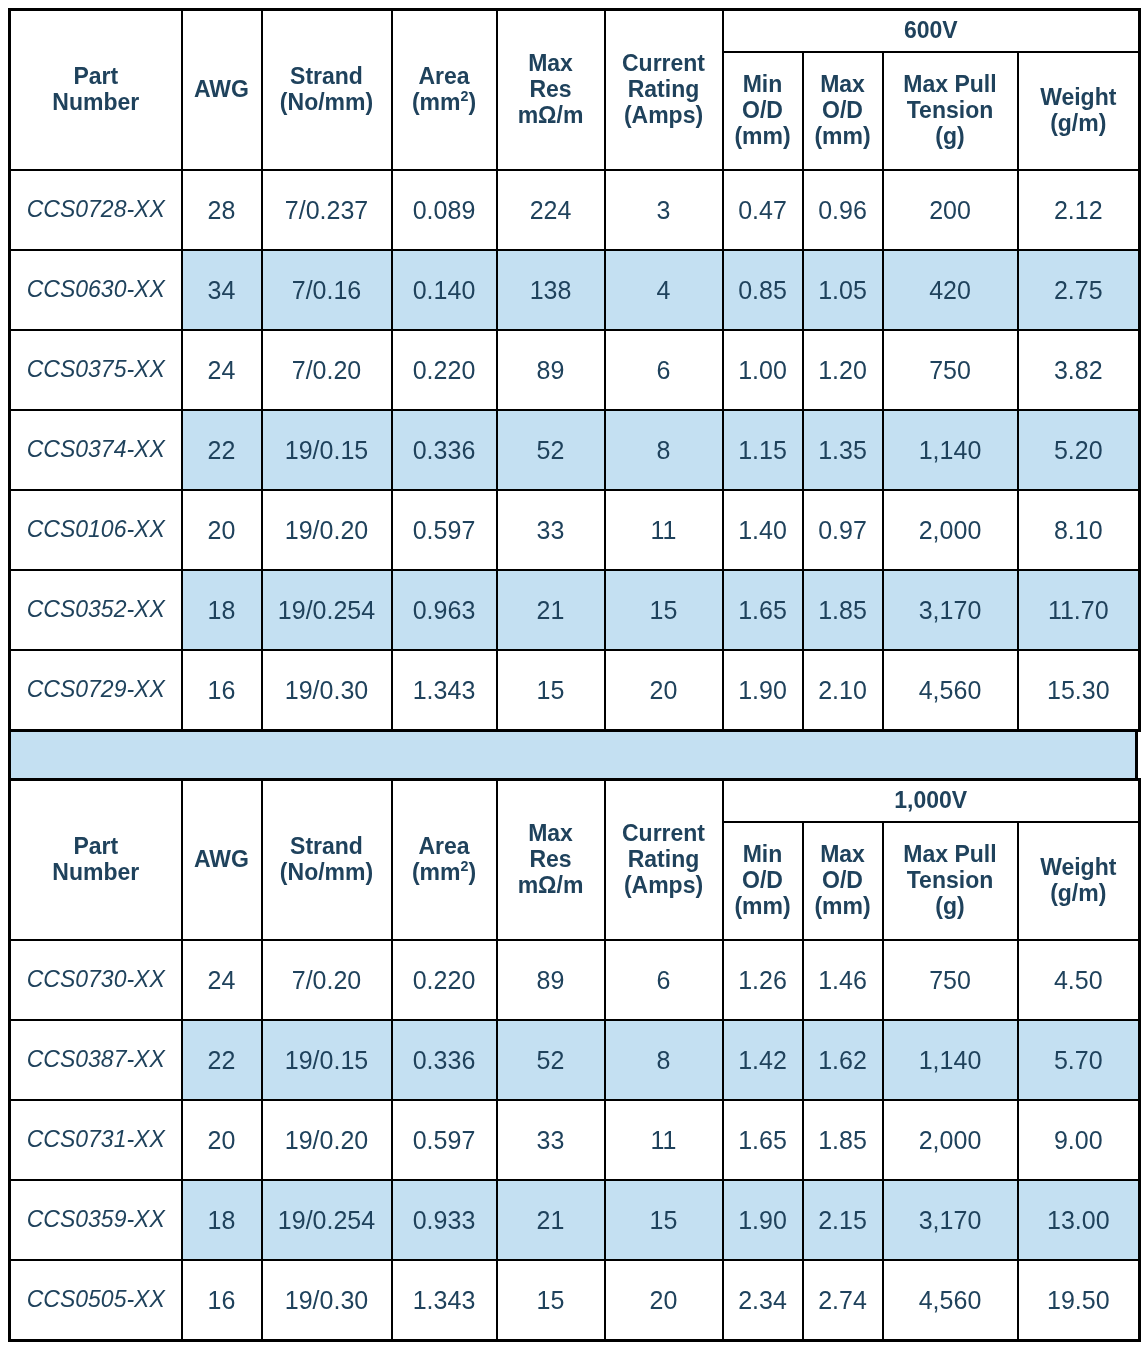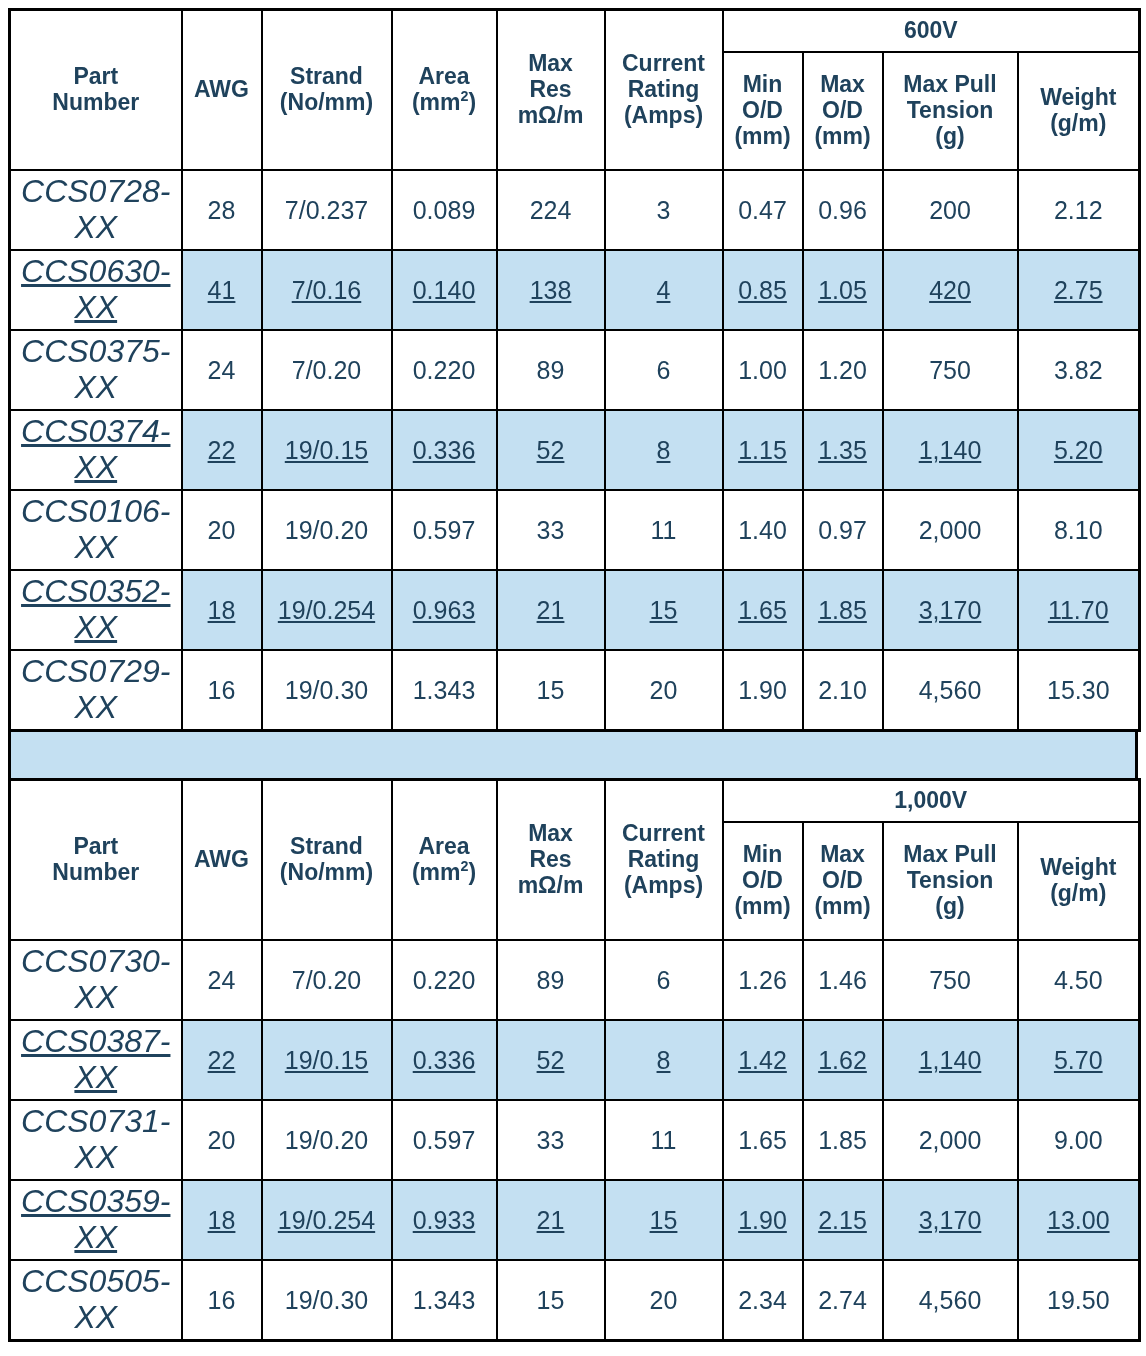--- a/index.html
+++ b/index.html
@@ -62,24 +62,24 @@
 
   
   tr.datarow td {
     height: 74px;
     font-weight: normal;
     font-size: 25px;
   }
   tr.datarow td.pn {
     font-style: italic;
     font-weight: normal;
-    font-size: 32px;
+    font-size: 23px;
     background: #ffffff !important;
   }
-  tr.datarow.alt td { background: #c4e0f2; text-decoration: underline; }
+  tr.datarow.alt td { background: #c4e0f2; }
 
   
   .spacer-wrap {
     width: 1130px;
     box-sizing: border-box;
     height: 46px;
     background: #c4e0f2;
     border-left: 3px solid #000;
     border-right: 3px solid #000;
     border-top: 0;
@@ -163,21 +163,21 @@
           <td>0.089</td>
           <td>224</td>
           <td>3</td>
           <td>0.47</td>
           <td>0.96</td>
           <td>200</td>
           <td>2.12</td>
         </tr>
         <tr class="datarow alt">
           <td class="pn">CCS0630-XX</td>
-          <td>41</td>
+          <td>34</td>
           <td>7/0.16</td>
           <td>0.140</td>
           <td>138</td>
           <td>4</td>
           <td>0.85</td>
           <td>1.05</td>
           <td>420</td>
           <td>2.75</td>
         </tr>
         <tr class="datarow">

